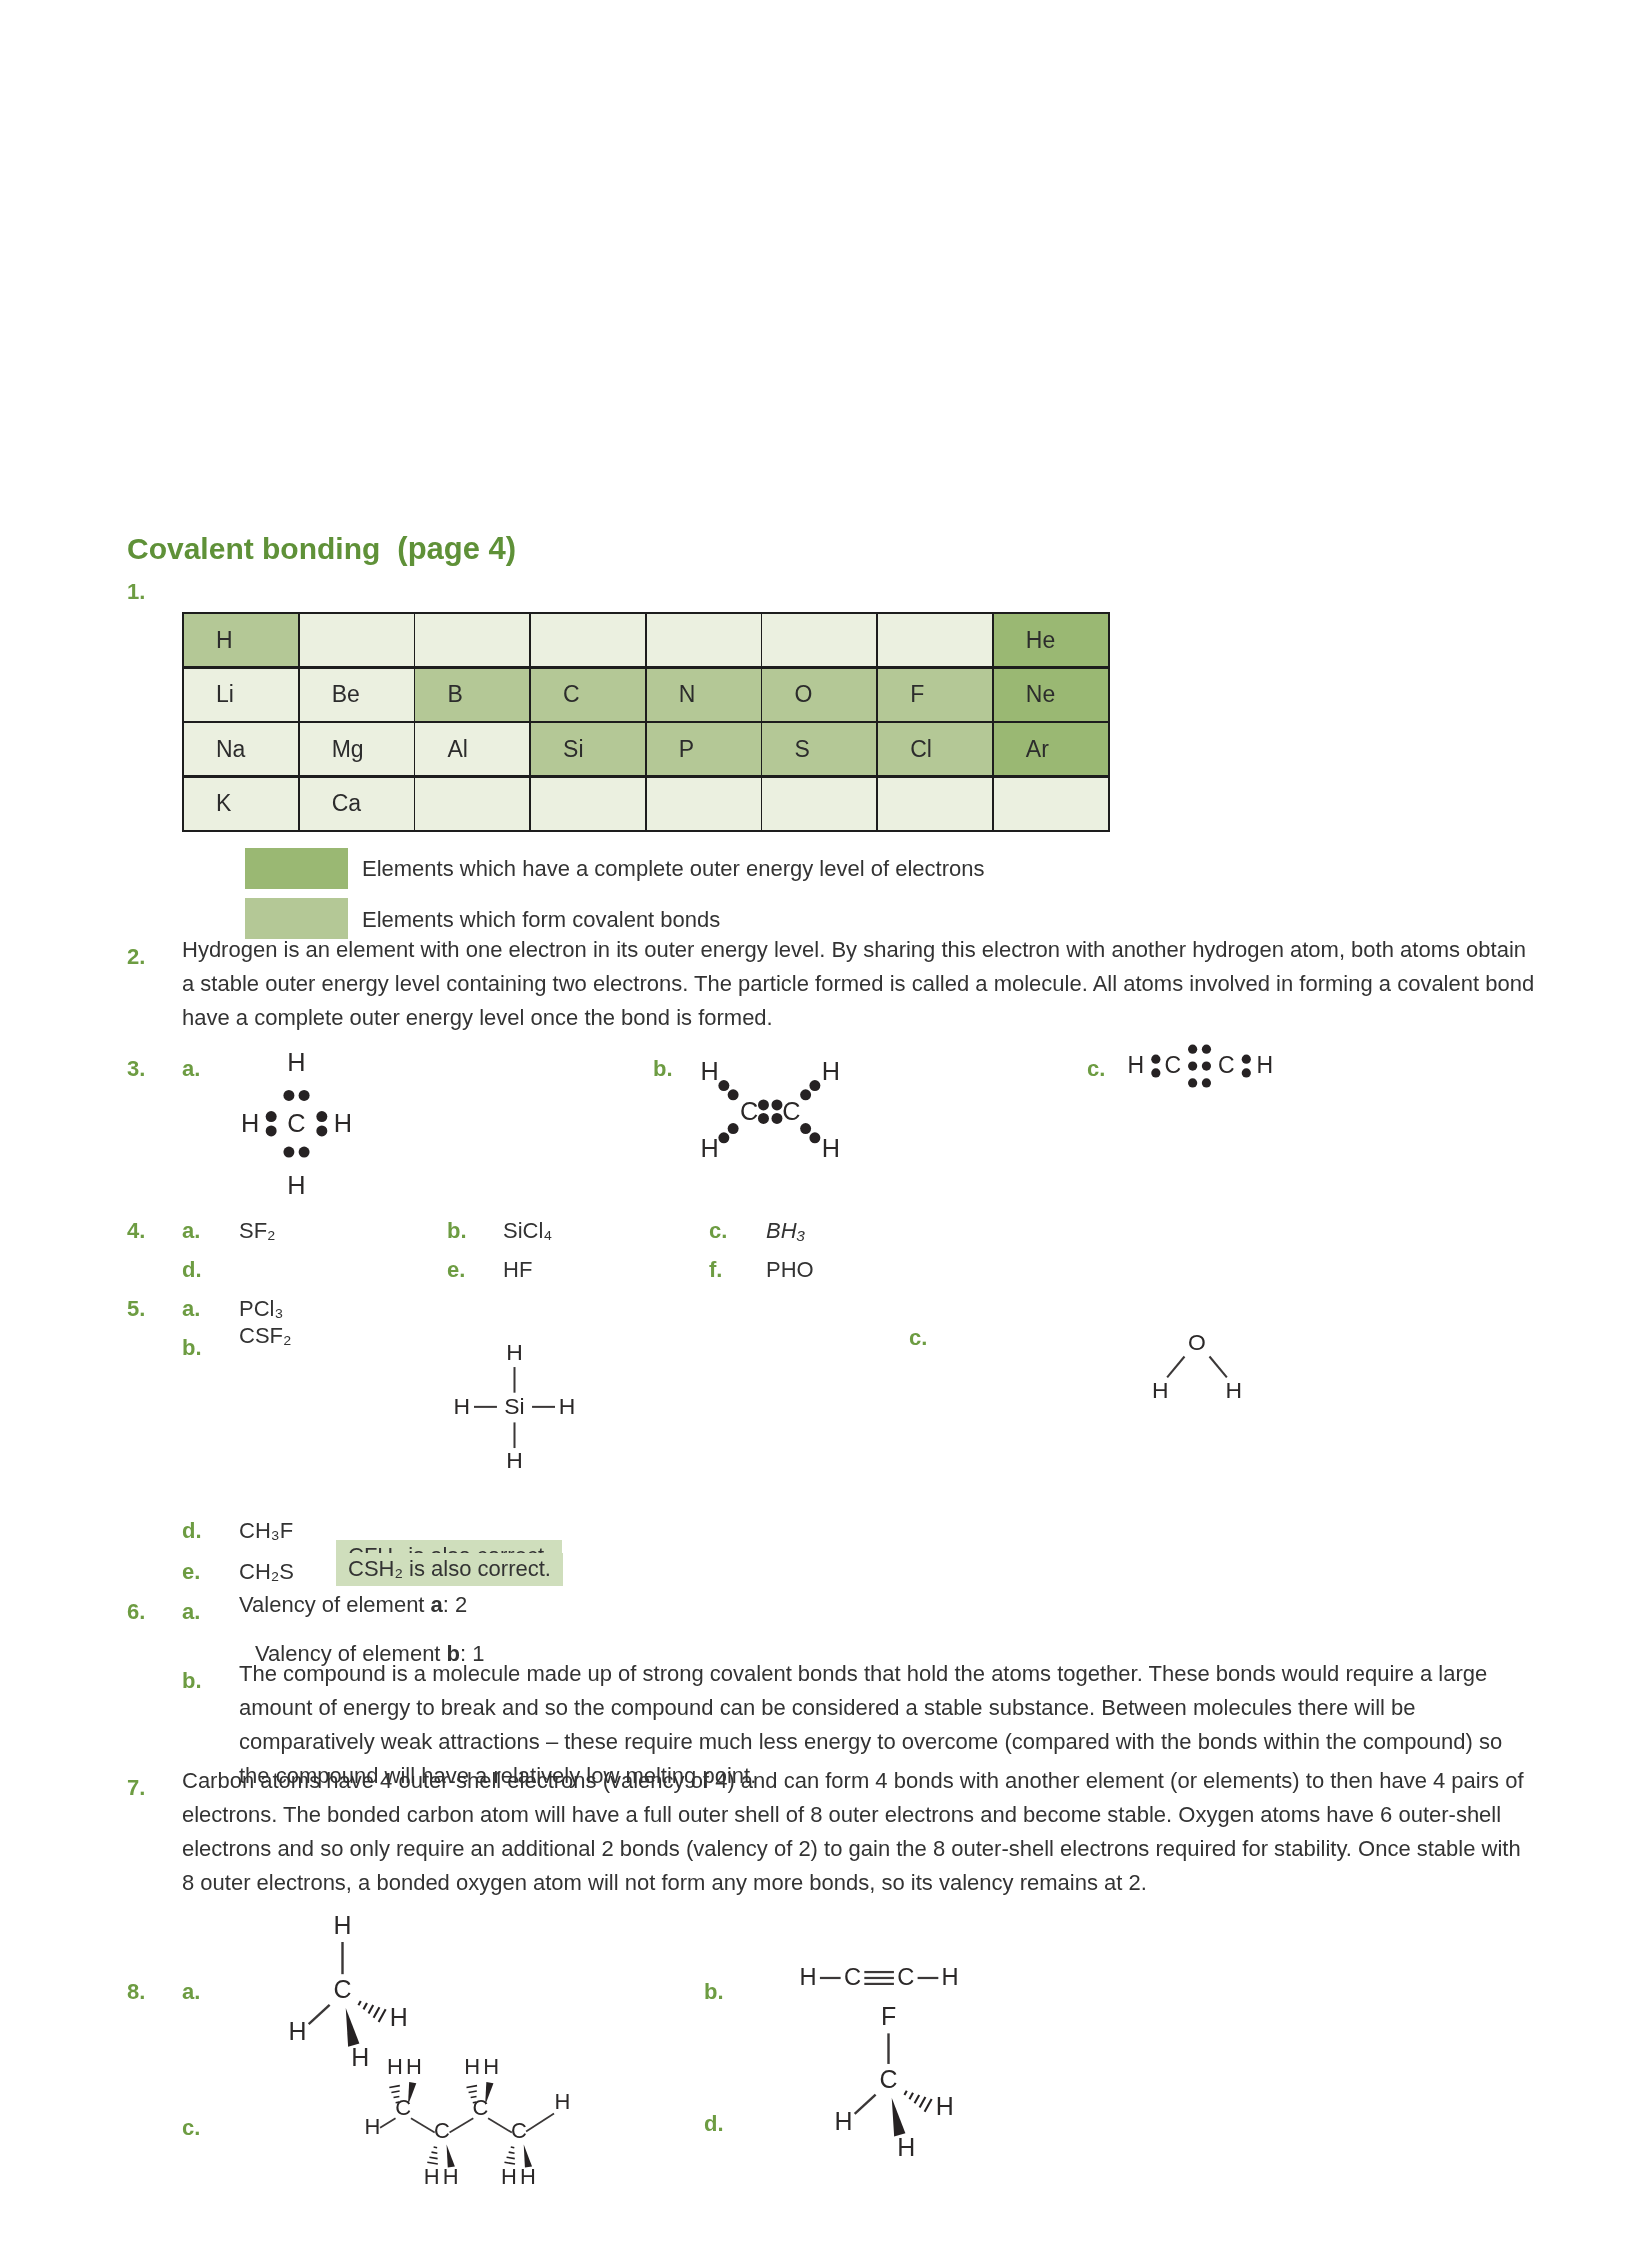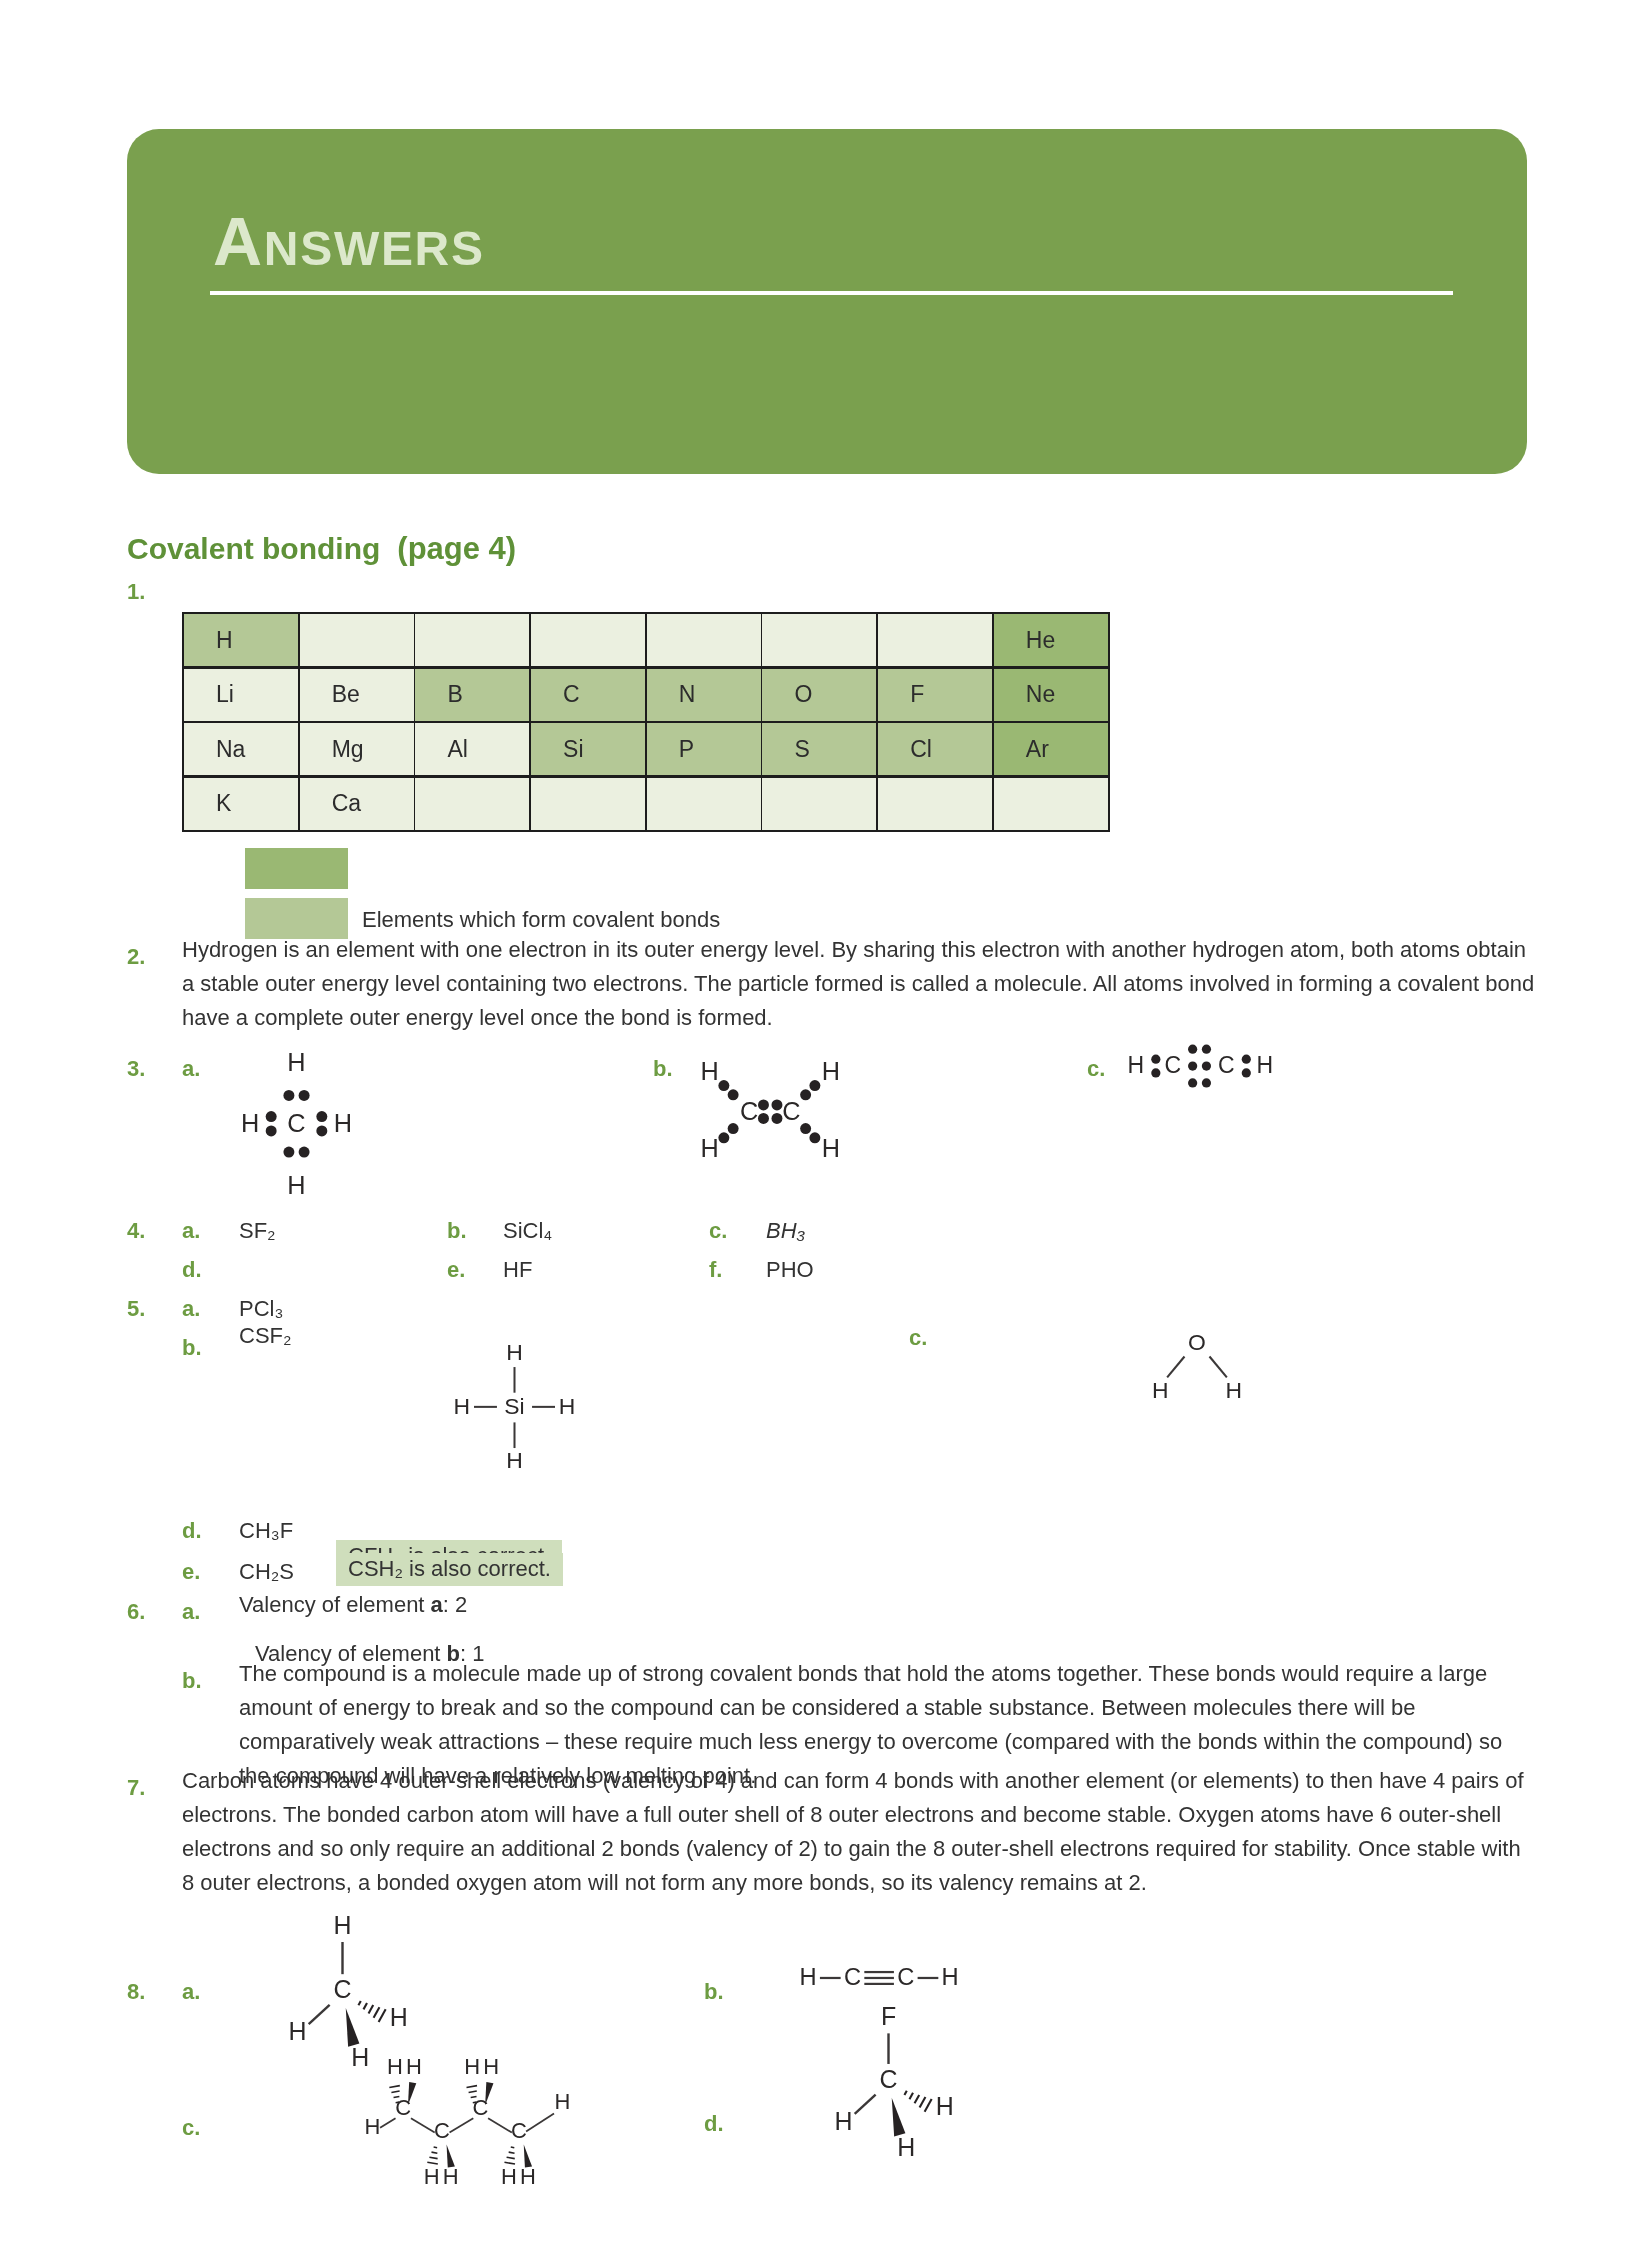--- a/index.html
+++ b/index.html
@@ -42,24 +42,20 @@
   .mol .bond{stroke:#3b3838;stroke-width:3;fill:none;}
   .mol .dot{fill:#262223;}
   .mol .wedge{fill:#262223;}
   .mol .hash line{stroke:#262223;stroke-width:2.6;}
 </style>
 </head>
 <body>
 
 <div class="page">
 
-  <header class="header-box">
-    <h1 class="header-title">Answers</h1>
-    <div class="header-rule"></div>
-  </header>
 
   <div class="abs" style="left:127px;top:531px;">
     <span class="sec-title">Covalent bonding</span><span class="sec-ref">(page 4)</span>
   </div>
 
   <span class="mk" style="left:127px;top:579px;">1.</span>
   <div class="pt">
     <div class="cell" data-type="covalent">H</div>
     <div class="cell" data-type="plain"></div>
     <div class="cell" data-type="plain"></div>
@@ -88,20 +84,21 @@
     <div class="cell" data-type="plain">Ca</div>
     <div class="cell" data-type="plain"></div>
     <div class="cell" data-type="plain"></div>
     <div class="cell" data-type="plain"></div>
     <div class="cell" data-type="plain"></div>
     <div class="cell" data-type="plain"></div>
     <div class="cell" data-type="plain"></div>
   </div>
 
   <div class="swatch" style="left:245px;top:848px;" data-type="complete"></div>
+  <span class="legend-label" style="left:362px;top:856px;">Elements which have a complete outer energy level of electrons</span>
   <div class="swatch" style="left:245px;top:898px;" data-type="covalent"></div>
   <span class="legend-label" style="left:362px;top:907px;">Elements which form covalent bonds</span>
 
   <span class="mk" style="left:127px;top:944px;">2.</span>
   <p class="body" style="left:182px;top:933px;width:1353px;margin:0;"><span class="it">Hydrogen</span><span> is an element with one electron in its outer </span><span class="it">energy</span><span> level. By </span><span class="it">sharing</span><span> this electron with another hydrogen atom, both atoms obtain a stable outer energy level containing </span><span class="it">two</span><span> electrons. The particle formed is called a </span><span class="it">molecule</span><span>. All atoms involved in forming a covalent bond have a </span><span class="it">complete</span><span> outer energy level once the bond is formed.</span></p>
 
   <span class="mk" style="left:127px;top:1056px;">3.</span>
   <span class="mk" style="left:182px;top:1056px;">a.</span>
 
   <svg class="mol" style="left:233px;top:1049px;" width="127" height="152" viewBox="0 0 150 180">

